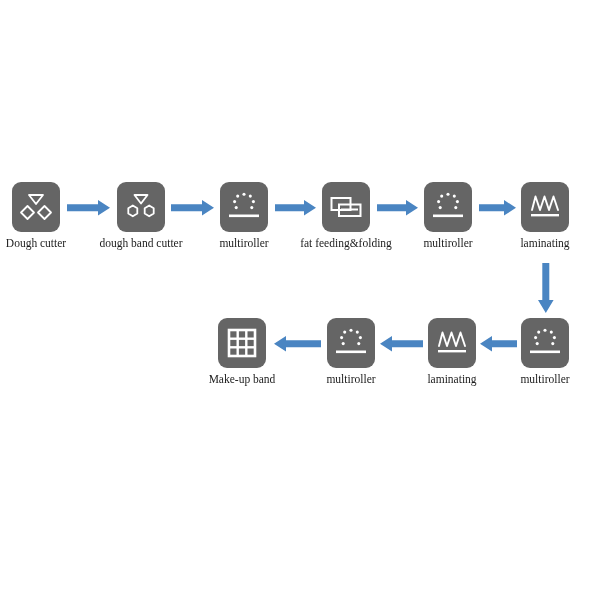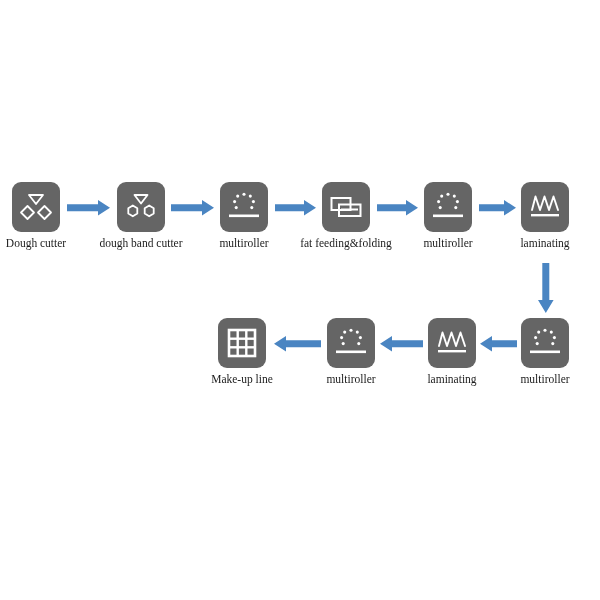--- a/index.html
+++ b/index.html
@@ -154,21 +154,21 @@
   <div class="node" style="left:218px; top:318px;">
     <div class="icon-box">
       <svg viewBox="0 0 48 50" xmlns="http://www.w3.org/2000/svg">
         <rect x="11" y="12" width="26" height="26" fill="none" stroke="#ffffff" stroke-width="2.6"></rect>
         <line x1="19.7" y1="12" x2="19.7" y2="38" stroke="#ffffff" stroke-width="2.4"></line>
         <line x1="28.3" y1="12" x2="28.3" y2="38" stroke="#ffffff" stroke-width="2.4"></line>
         <line x1="11" y1="20.7" x2="37" y2="20.7" stroke="#ffffff" stroke-width="2.4"></line>
         <line x1="11" y1="29.3" x2="37" y2="29.3" stroke="#ffffff" stroke-width="2.4"></line>
       </svg>
     </div>
-    <div class="node-label">Make-up line</div>
+    <div class="node-label">Make-up band</div>
   </div>
 
   <div class="node" style="left:327px; top:318px;">
     <div class="icon-box">
       <svg viewBox="0 0 48 50" xmlns="http://www.w3.org/2000/svg">
         <g fill="#ffffff">
           <circle cx="24" cy="12.2" r="1.55"></circle>
           <circle cx="30.3" cy="14.1" r="1.55"></circle>
           <circle cx="33.4" cy="19.6" r="1.55"></circle>
           <circle cx="31.8" cy="25.6" r="1.55"></circle>

